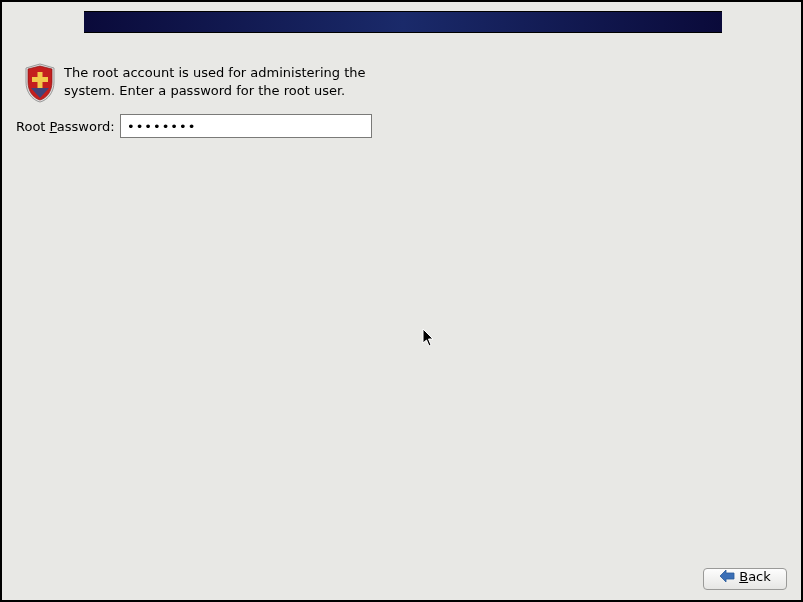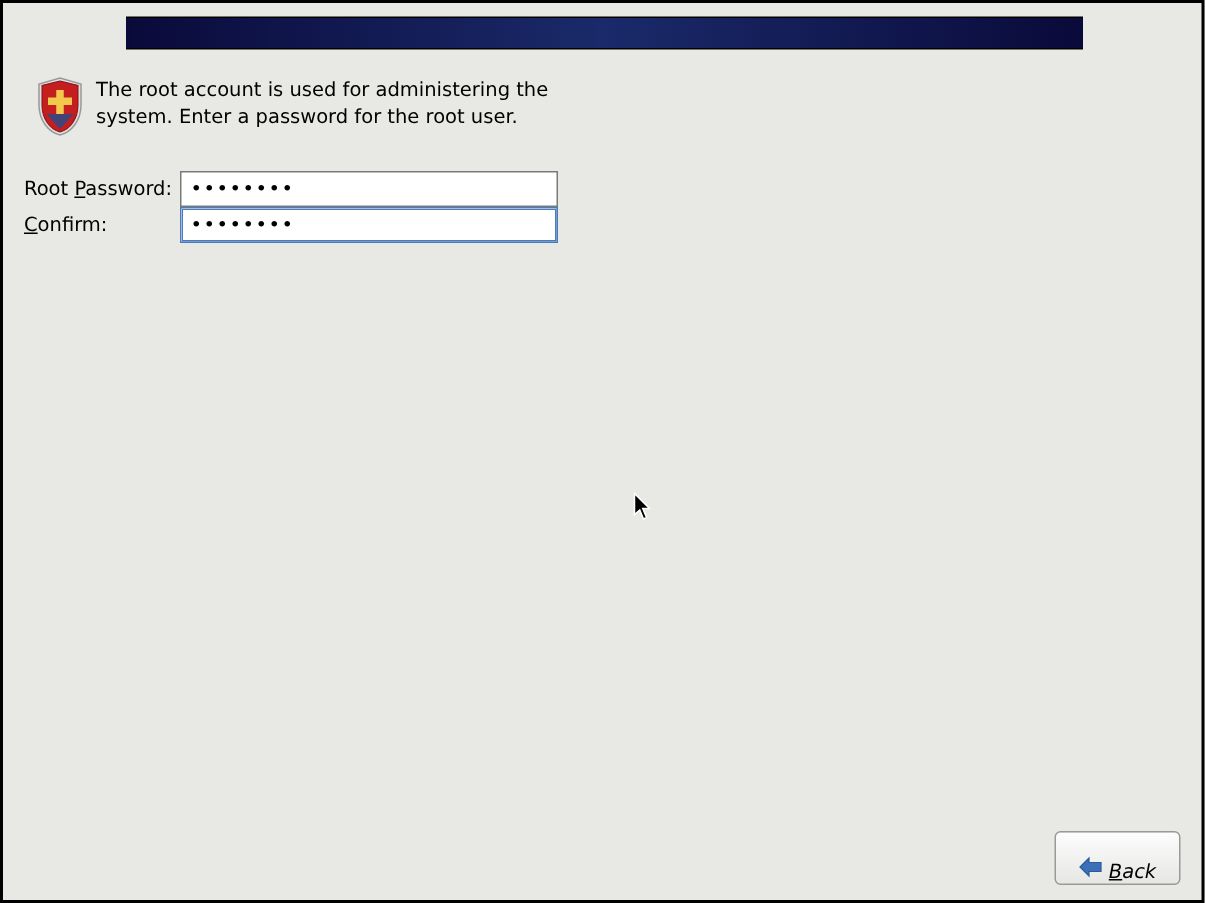--- a/index.html
+++ b/index.html
@@ -21,21 +21,21 @@
       top: 9px;
       left: 82px;
       width: 638px;
       height: 22px;
       background: linear-gradient(to right, #0a0a3a 0%, #1a2a6a 50%, #0a0a3a 100%);
       border-top: 1px solid #000;
       border-bottom: 1px solid #000;
     }
     .info-row {
       position: absolute;
-      top: 48px;
+      top: 60px;
       left: 20px;
       display: flex;
       align-items: flex-start;
     }
     .shield-icon {
       width: 36px;
       height: 42px;
       flex-shrink: 0;
       margin-right: 6px;
     }
@@ -45,20 +45,21 @@
       padding-top: 2px;
     }
     .form-area {
       position: absolute;
       top: 112px;
       left: 12px;
     }
     .form-row {
       display: flex;
       align-items: center;
+      margin-bottom: 10px;
     }
     .form-label {
       width: 106px;
       text-align: left;
       padding-left: 2px;
     }
     .form-label .ul { text-decoration: underline; }
     input[type="password"] {
       width: 252px;
       height: 24px;
@@ -76,33 +77,32 @@
     }
     .button-bar {
       position: absolute;
       bottom: 10px;
       right: 14px;
       display: flex;
       gap: 14px;
     }
     .btn {
       display: flex;
-      align-items: flex-end;
+      align-items: flex-start;
       justify-content: center;
       gap: 4px;
       min-width: 84px;
-      height: 36px;
+      height: 22px;
       padding: 0 12px;
       background: linear-gradient(#fdfdfd, #e6e6e4);
       border: 1px solid #9a9a98;
       border-radius: 4px;
       cursor: pointer;
       font-family: inherit;
       font-size: 13px;
-      font-style: italic;
     }
     .btn .ul { text-decoration: underline; }
     .arrow-svg { width: 16px; height: 14px; }
     .cursor {
       position: absolute;
       top: 326px;
       left: 420px;
       width: 14px;
       height: 20px;
       pointer-events: none;
@@ -126,26 +126,20 @@
   <div class="info-text">The root account is used for administering the system.  Enter a password for the root user.</div>
 </div>
 
 <div class="form-area">
   <div class="form-row">
     <label class="form-label">
       <span>Root </span><span class="ul">P</span><span>assword:</span>
     </label>
     <input type="password" value="••••••••" style="">
   </div>
-  <div class="form-row">
-    <label class="form-label">
-      <span class="ul">C</span><span>onfirm:</span>
-    </label>
-    <input type="password" class="focused" value="••••••••" style="">
-  </div>
 </div>
 
 <div class="button-bar">
   <button class="btn">
     <span>
       <svg class="arrow-svg" viewBox="0 0 16 14">
         <path d="M7 1 L1 7 L7 13 L7 10 L15 10 L15 4 L7 4 Z" fill="#3b6fb6" stroke="#2a5a9a" stroke-width="0.8"></path>
       </svg>
     </span>
     <span><span class="ul">B</span><span>ack</span></span>

